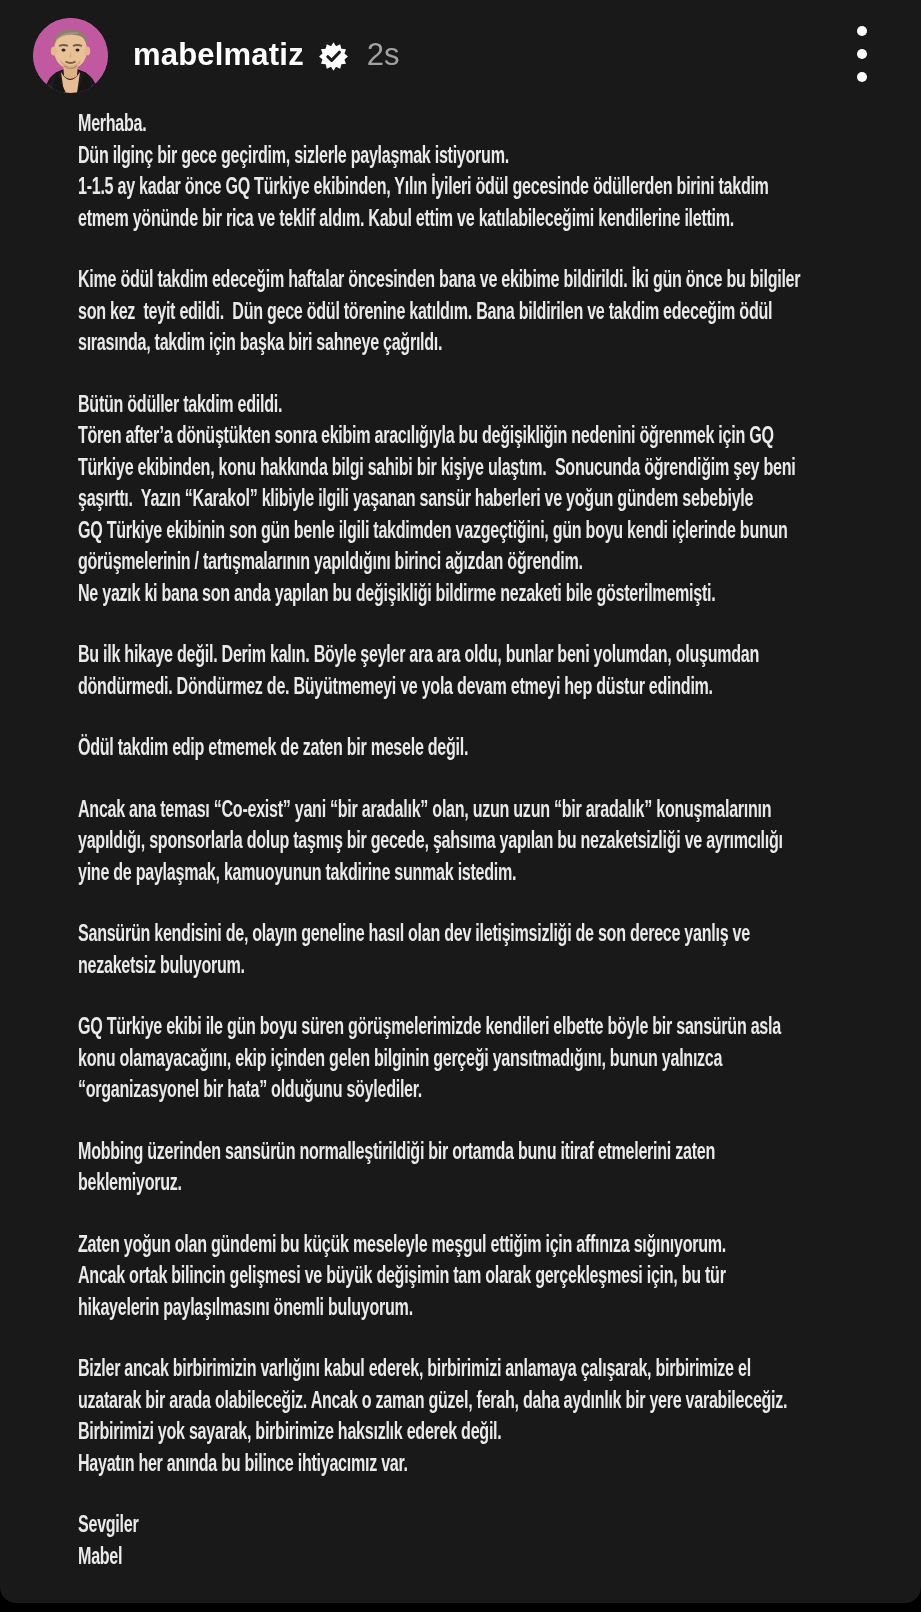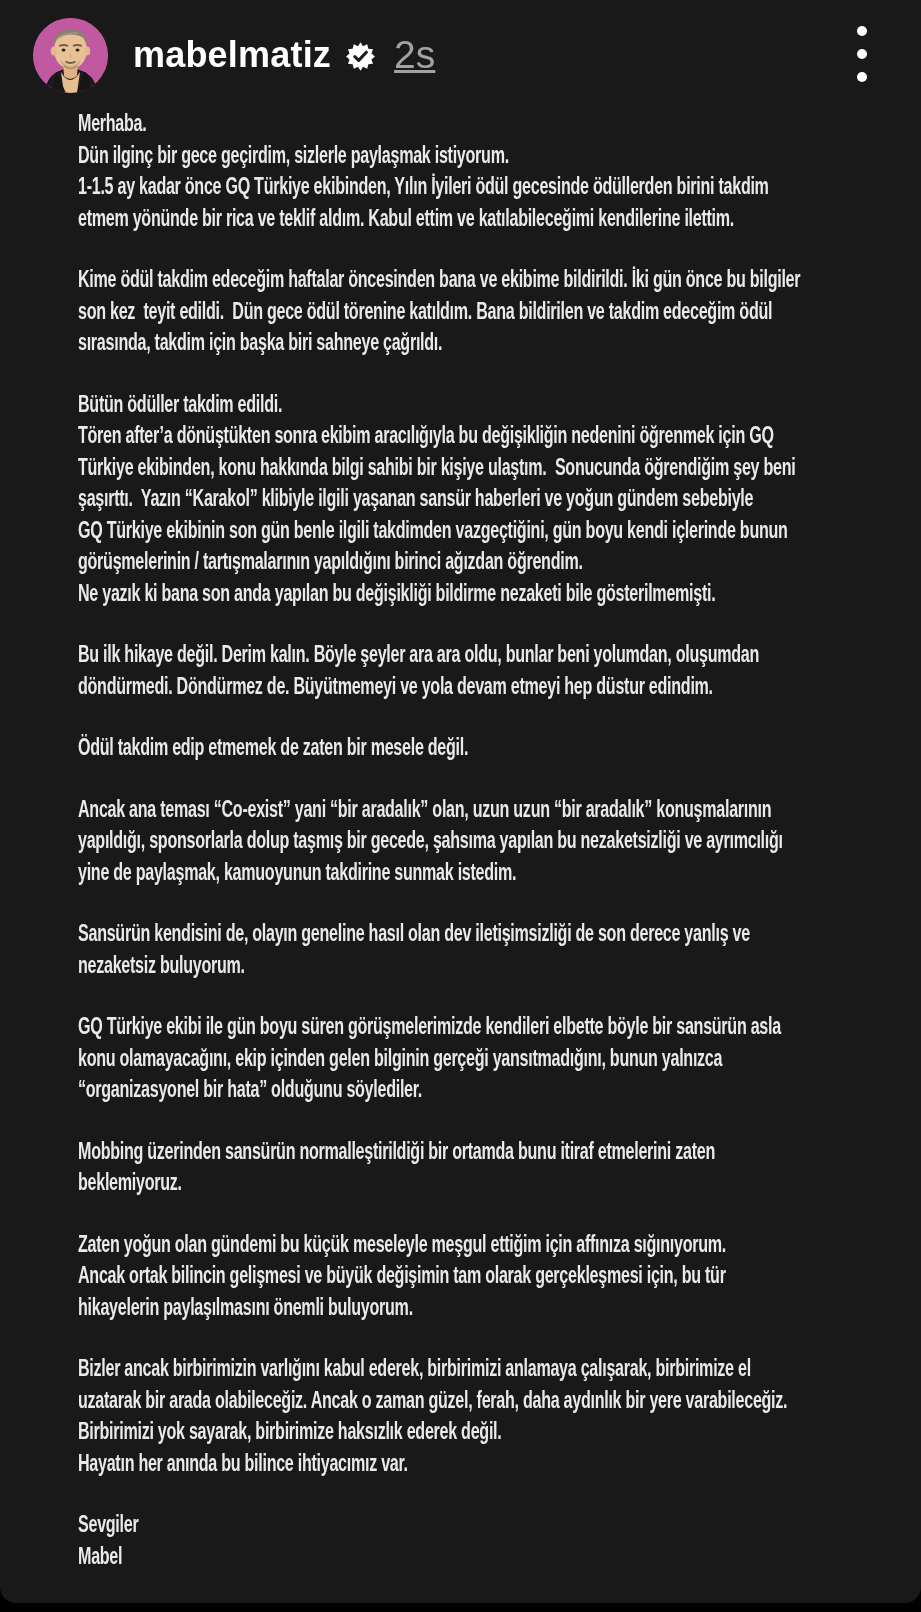--- a/index.html
+++ b/index.html
@@ -49,37 +49,36 @@
     position: absolute;
     left: 133px;
     top: 0;
     height: 110px;
     display: flex;
     align-items: center;
     gap: 14px;
   }
   .username {
     color: #ffffff;
-    font-size: 36px;
+    font-size: 31px;
     font-weight: 700;
     letter-spacing: 0.2px;
     cursor: pointer;
   }
   .badge {
     width: 31px;
     height: 31px;
     display: inline-block;
     margin-top: 2px;
   }
   .timestamp {
     color: #a2a2a2;
-    font-size: 39px;
+    font-size: 31px;
     font-weight: 400;
     margin-left: 4px;
-    text-decoration: underline;
   }
   .menu-btn {
     position: absolute;
     right: 40px;
     top: 24px;
     width: 38px;
     height: 60px;
     display: flex;
     flex-direction: column;
     align-items: center;

